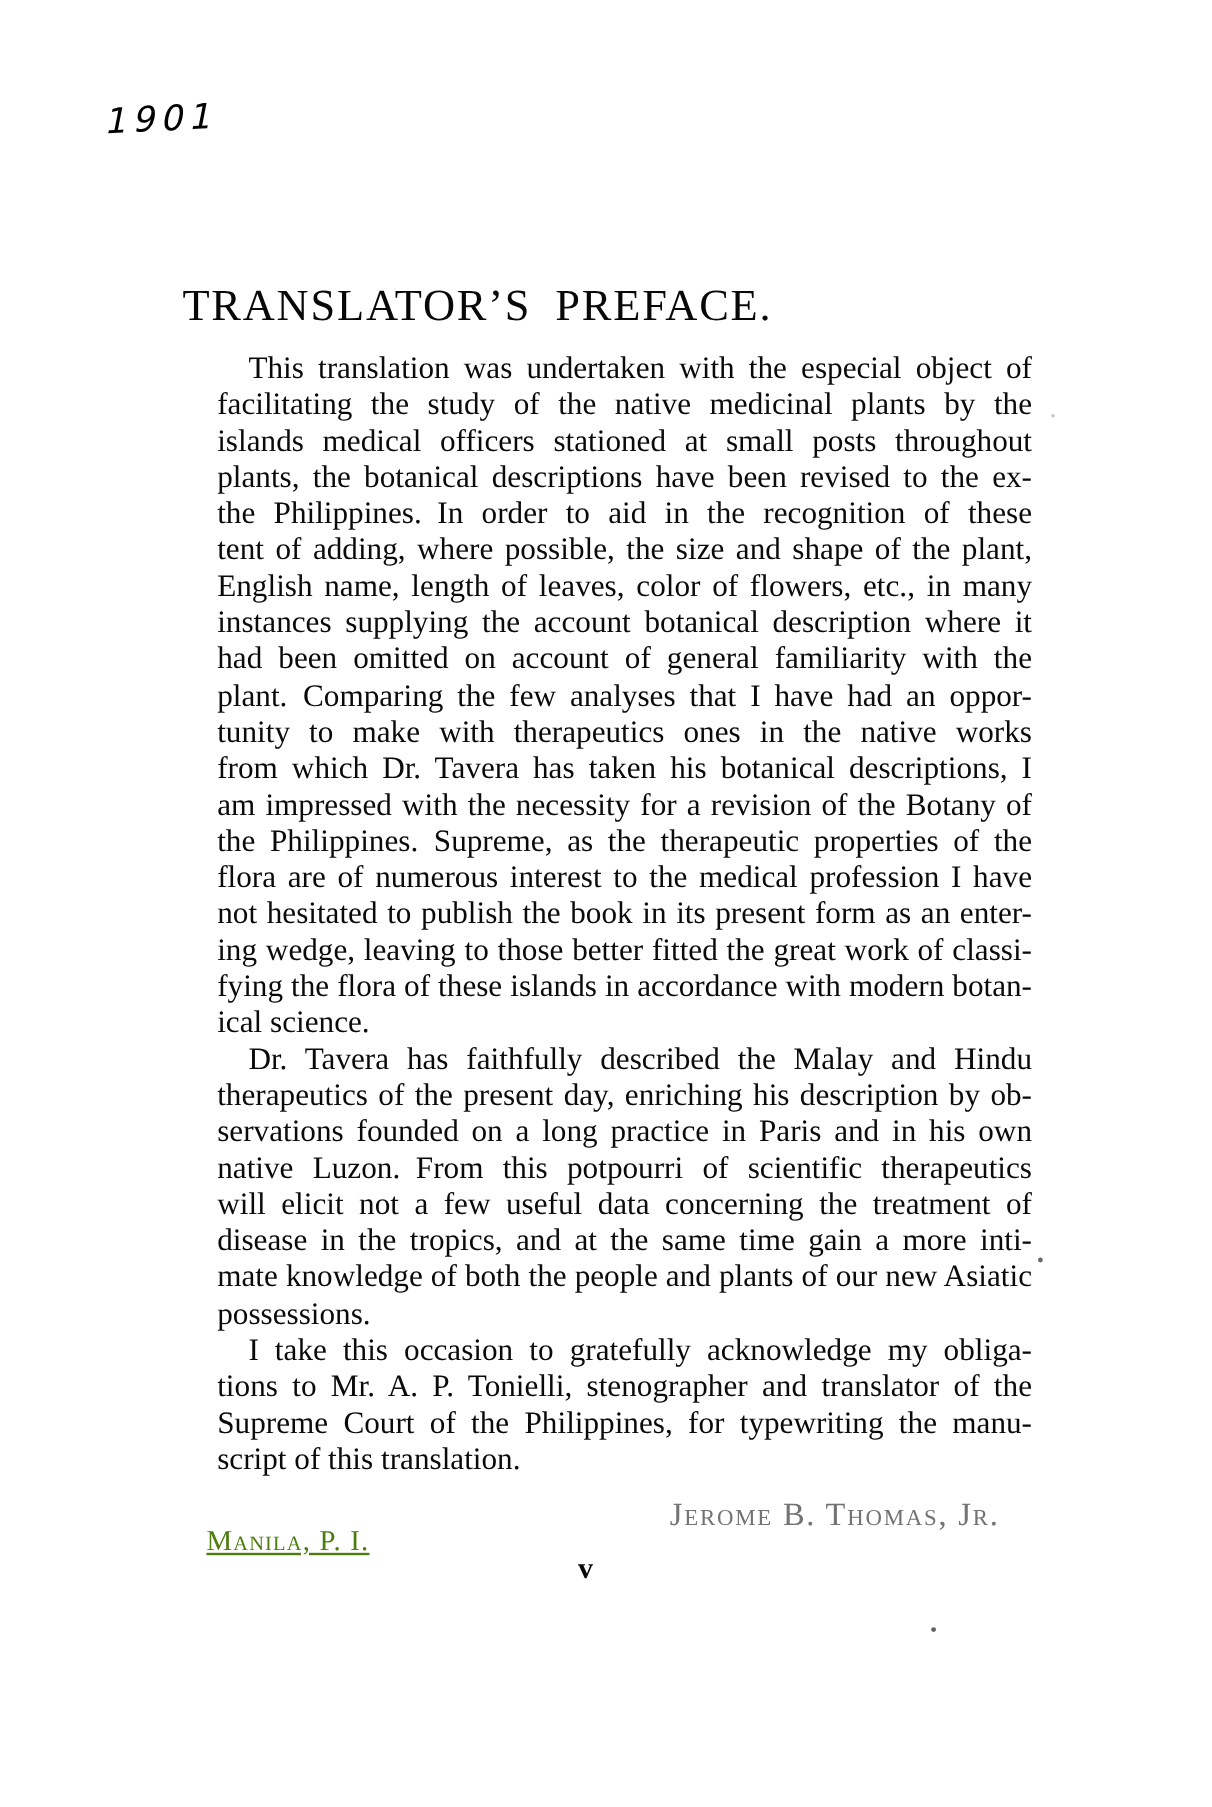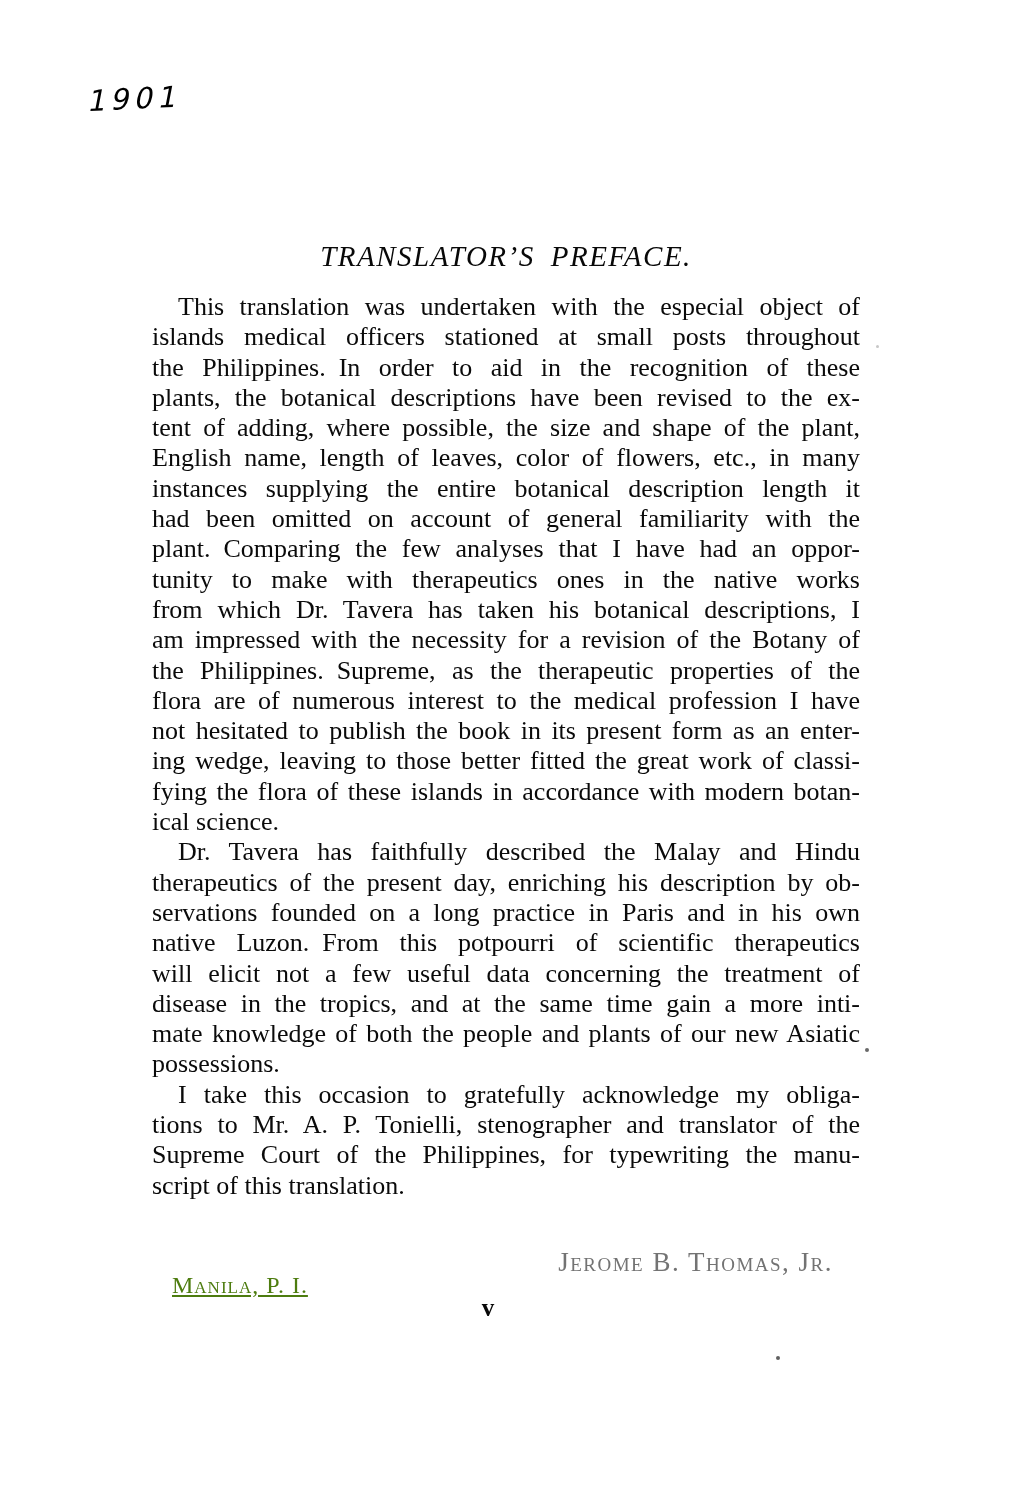--- a/index.html
+++ b/index.html
@@ -29,40 +29,40 @@
 
   .content {
     position: absolute;
     left: 152px;
     top: 241px;
     width: 708px;
   }
 
   .doc-title {
     margin: 0 0 21px 0;
-    font-size: 29px;
+    font-size: 37px;
     line-height: 30px;
     font-weight: 400;
-    text-align: center;
+    text-align: left;
     letter-spacing: 1.5px;
     white-space: pre;
     color: #080808;
-    font-style: italic;
   }
 
   .paragraph { margin: 0; }
 
   .line {
     height: 30.3px;
     line-height: 30.3px;
     font-size: 26px;
     text-align: justify;
     text-align-last: justify;
     overflow: hidden;
     white-space: pre-wrap;
+    margin-left: 29px;
   }
   .line.indent   { text-indent: 26px; }
   .line.para-end { text-align-last: left; }
 
   .signature {
     position: absolute;
     top: 1247px;
     right: 177px;
     font-size: 27px;
     line-height: 30px;
@@ -110,26 +110,27 @@
 <div class="page">
 
   <div class="handwritten">1901</div>
 
   <div class="content">
     <h1 class="doc-title">TRANSLATOR’S PREFACE.</h1>
 
     <div>
         <div class="paragraph">
           <div class="line indent">This translation was undertaken with the especial object of</div>
+          <div class="line">facilitating the study of the native medicinal plants by the</div>
           <div class="line">islands medical officers stationed at small posts throughout</div>
+          <div class="line">plants, the botanical descriptions have been revised to the ex-</div>
           <div class="line">the Philippines. In order to aid in the recognition of these</div>
-          <div class="line">plants, the botanical descriptions have been revised to the ex-</div>
           <div class="line">tent of adding, where possible, the size and shape of the plant,</div>
           <div class="line">English name, length of leaves, color of flowers, etc., in many</div>
-          <div class="line">instances supplying the entire botanical description length it</div>
+          <div class="line">instances supplying the account botanical description where it</div>
           <div class="line">had been omitted on account of general familiarity with the</div>
           <div class="line">plant. Comparing the few analyses that I have had an oppor-</div>
           <div class="line">tunity to make with therapeutics ones in the native works</div>
           <div class="line">from which Dr. Tavera has taken his botanical descriptions, I</div>
           <div class="line">am impressed with the necessity for a revision of the Botany of</div>
           <div class="line">the Philippines. Supreme, as the therapeutic properties of the</div>
           <div class="line">flora are of numerous interest to the medical profession I have</div>
           <div class="line">not hesitated to publish the book in its present form as an enter-</div>
           <div class="line">ing wedge, leaving to those better fitted the great work of classi-</div>
           <div class="line">fying the flora of these islands in accordance with modern botan-</div>

